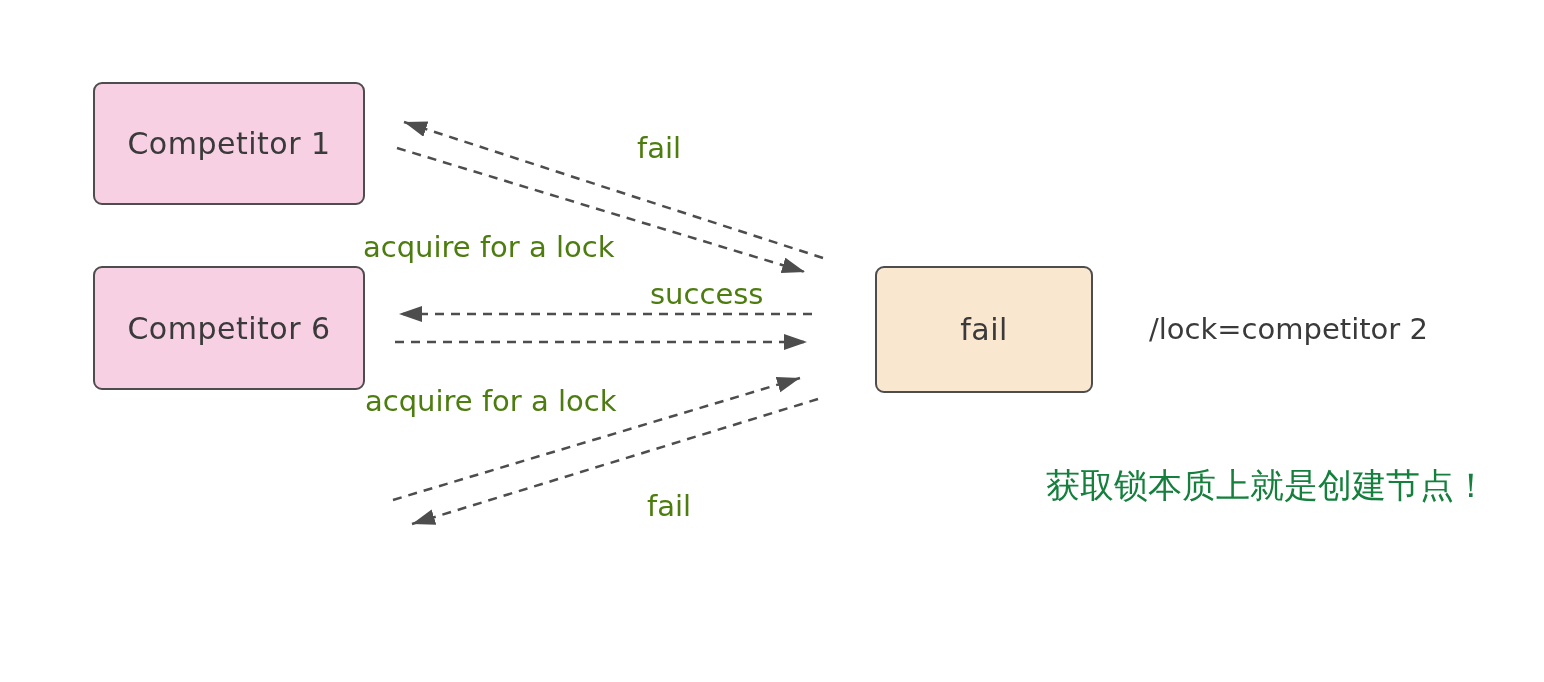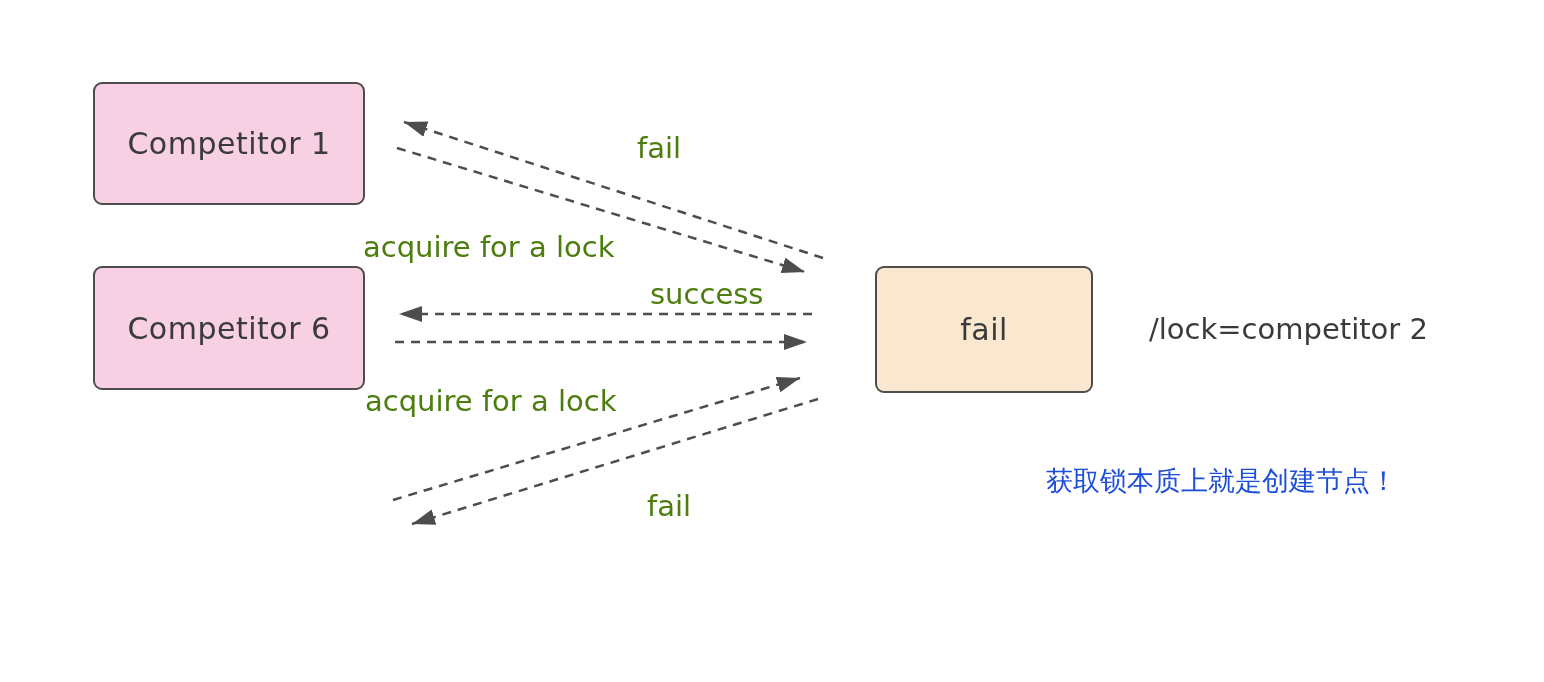--- a/index.html
+++ b/index.html
@@ -43,22 +43,22 @@
   }
   .lock-value {
     position: absolute;
     font-size: 29px;
     color: #3a3a3a;
     white-space: nowrap;
     margin-left: 36px;
   }
   .note {
     position: absolute;
-    font-size: 27px;
-    color: #1d4ed8;
+    font-size: 34px;
+    color: #15803d;
     white-space: nowrap;
   }
 </style>
 </head>
 <body>
 
 <div class="stage">
 
   <svg class="arrow-layer" width="1544" height="682" viewBox="0 0 1544 682" xmlns="http://www.w3.org/2000/svg">
     <defs>

